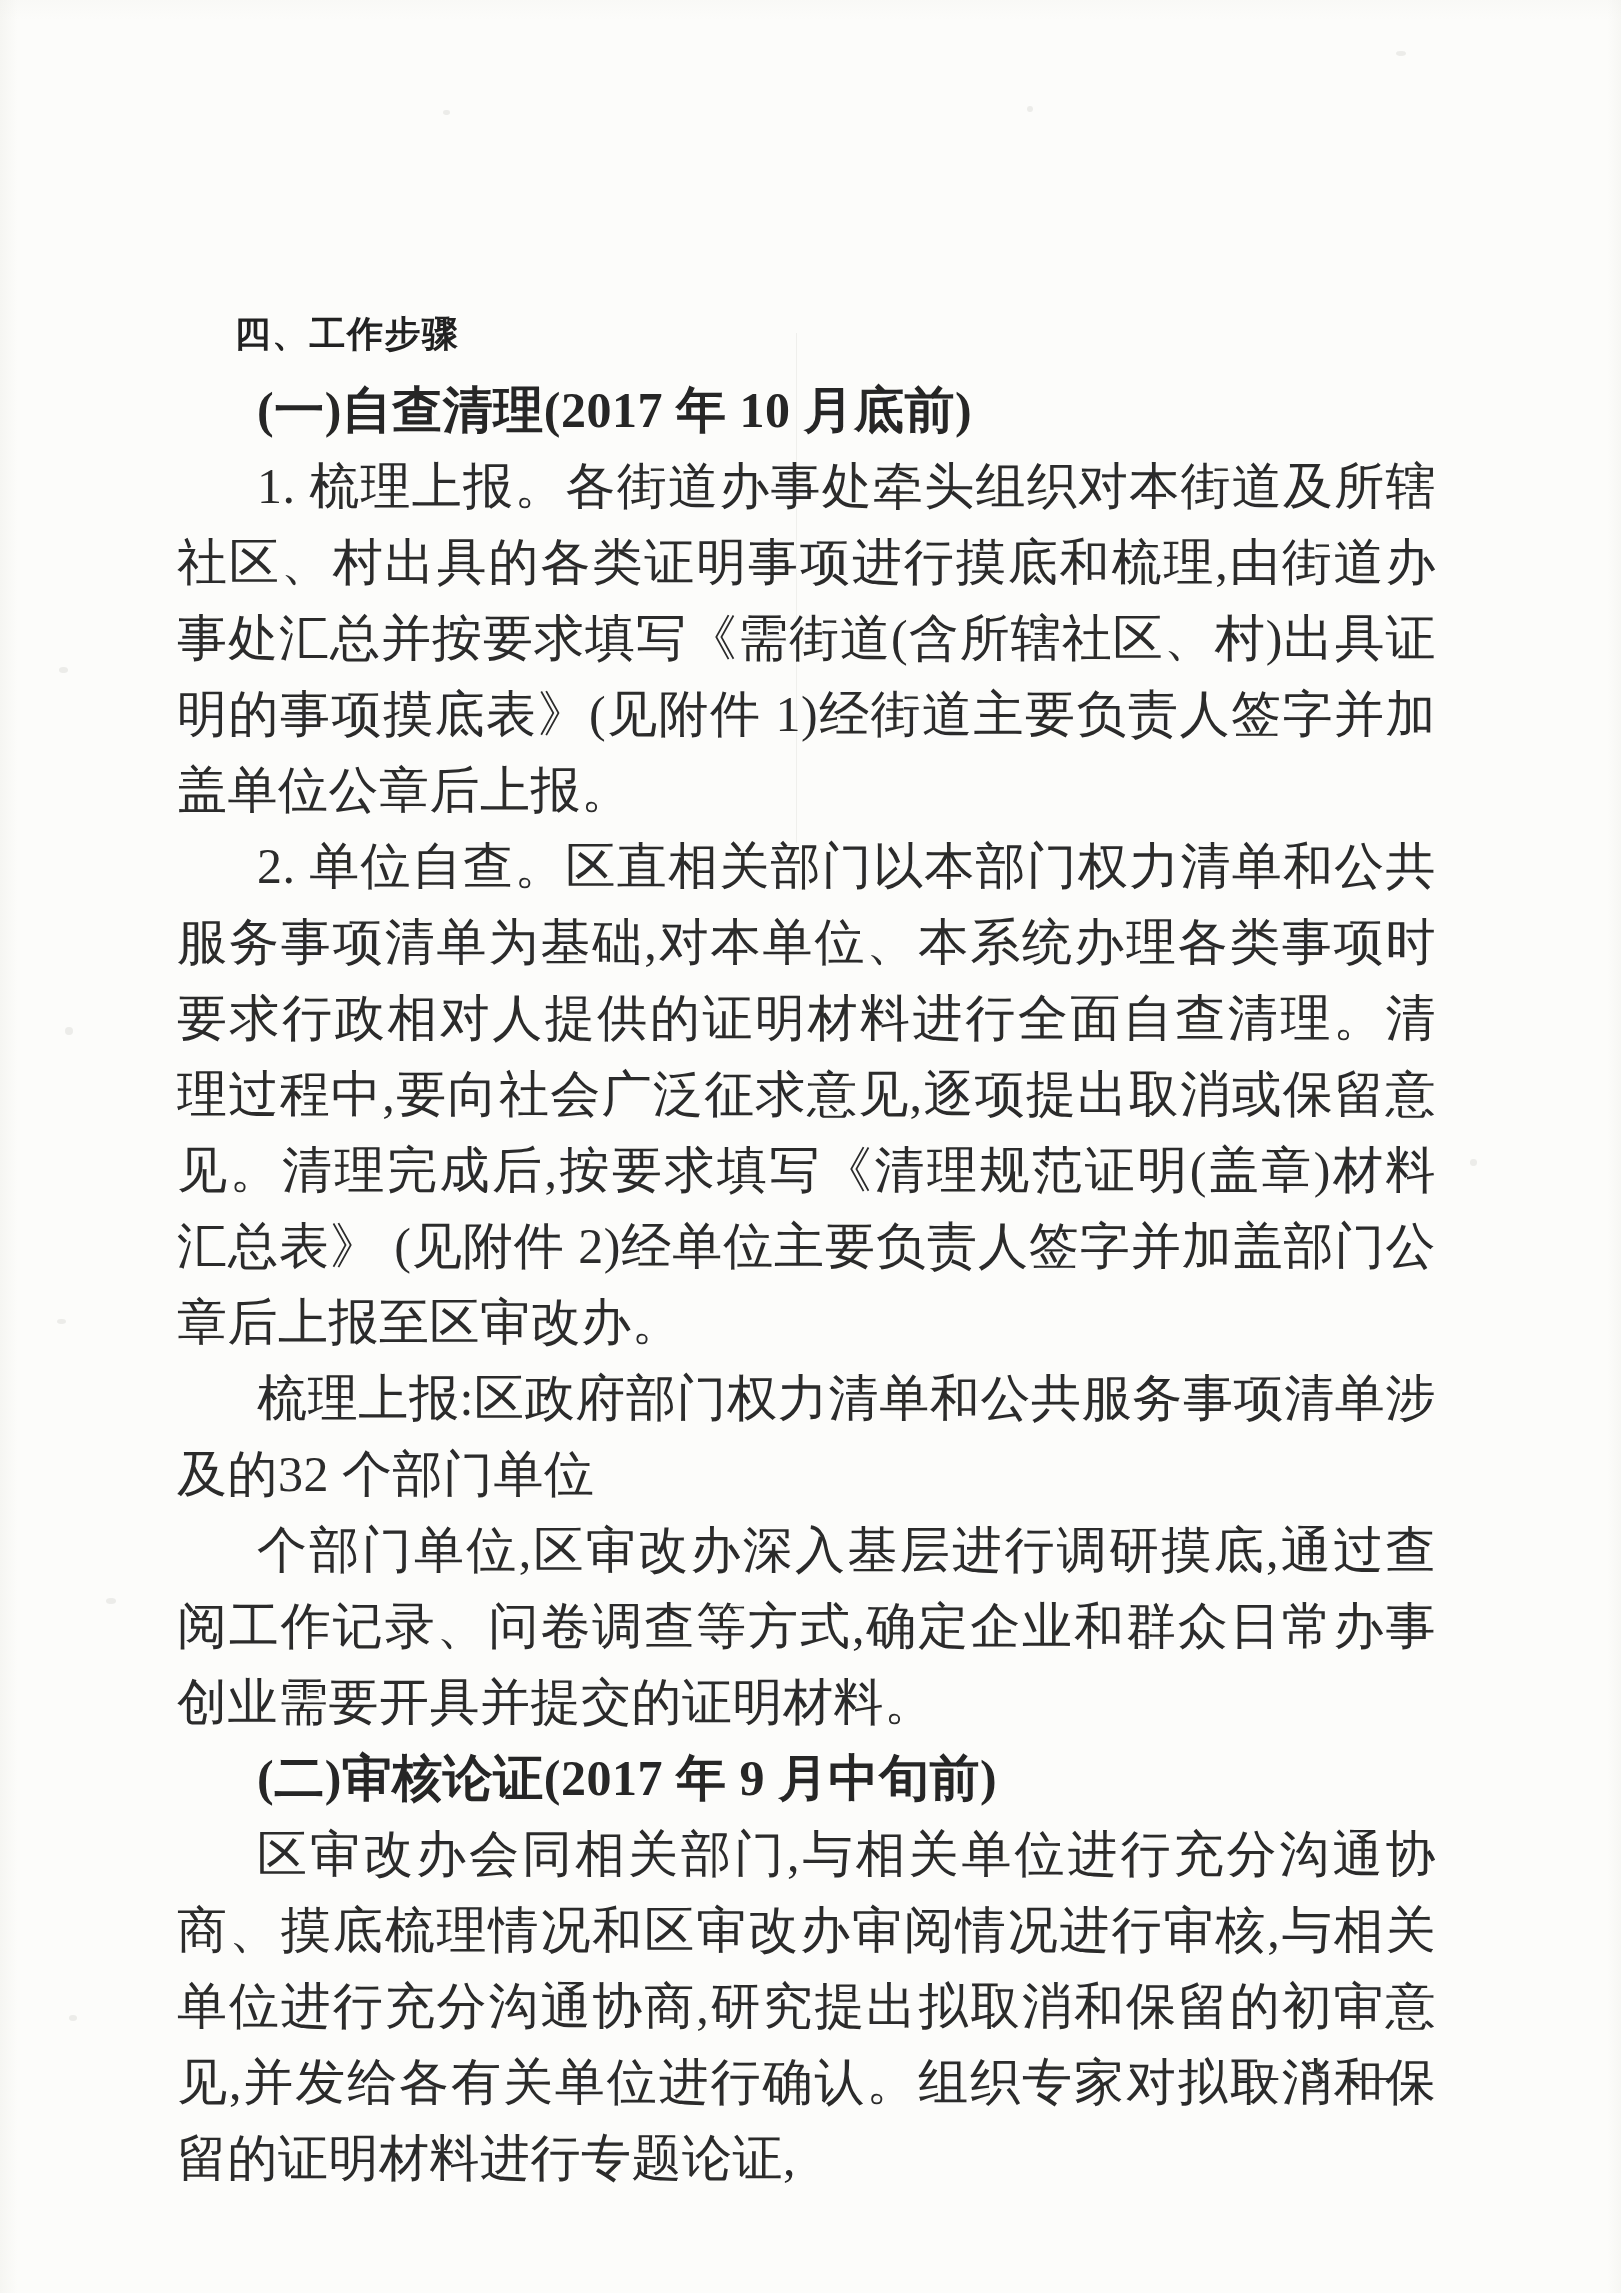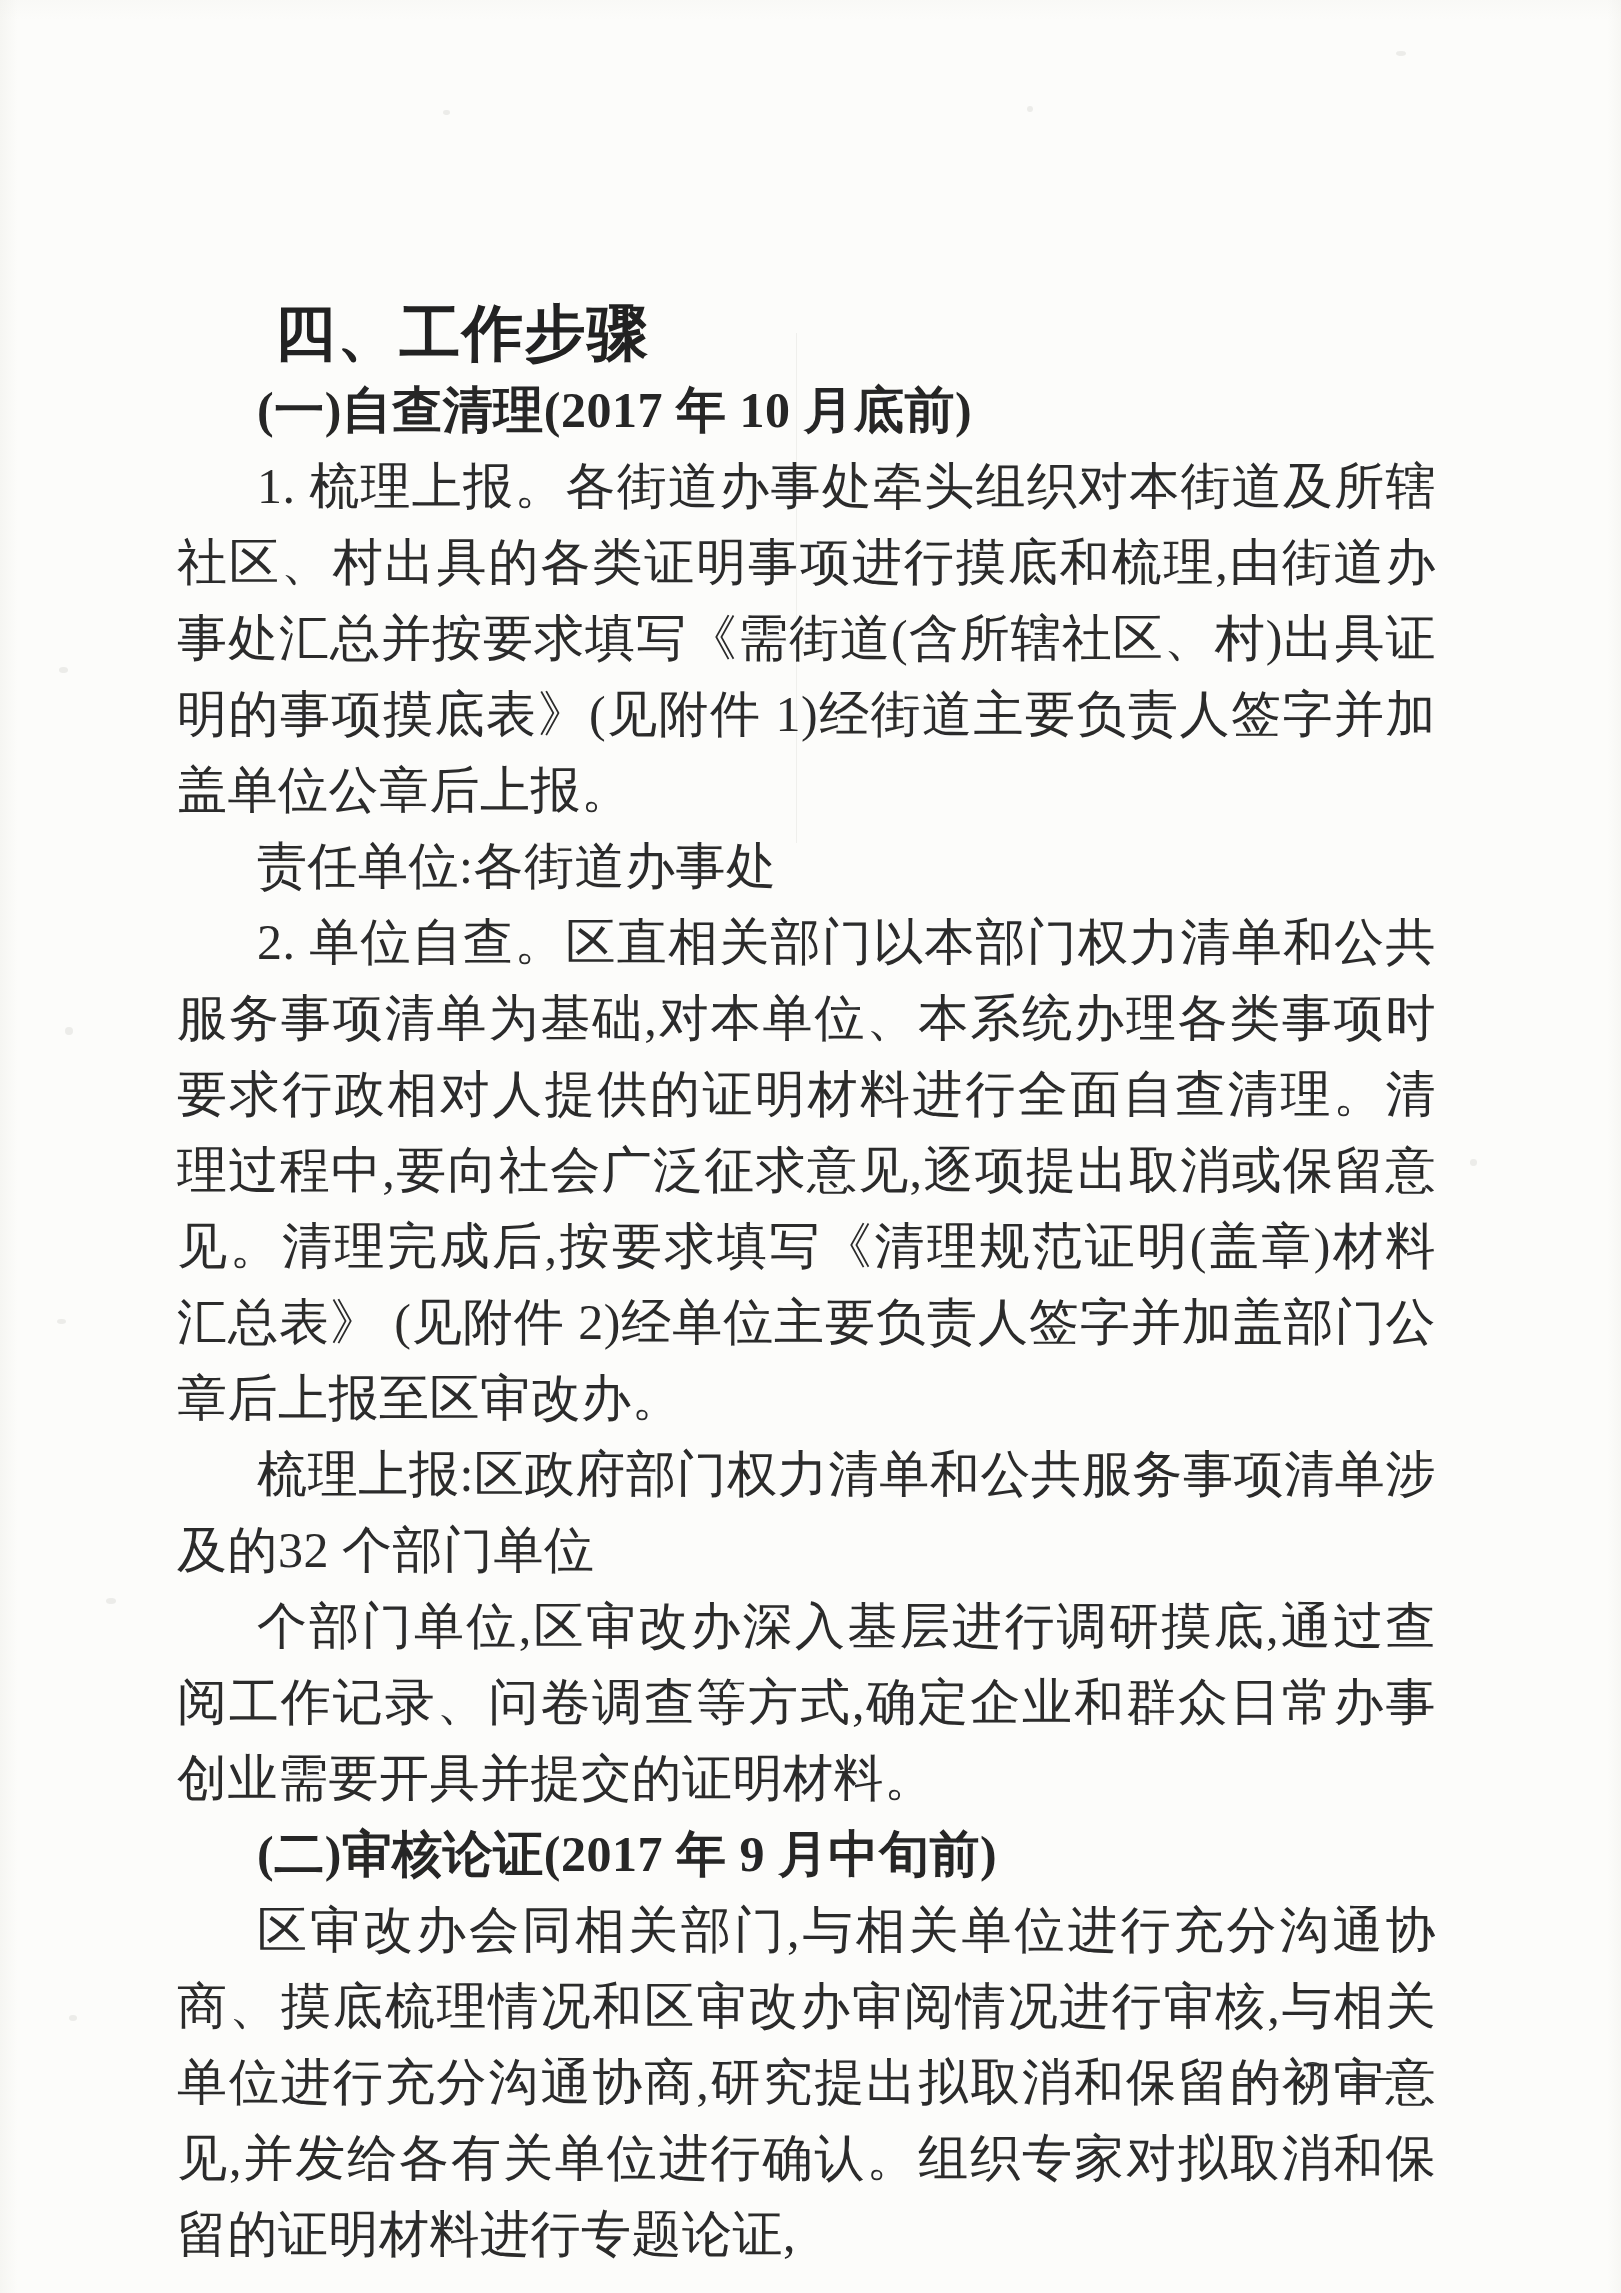--- a/index.html
+++ b/index.html
@@ -31,21 +31,21 @@
     margin:0;
     font-size:50px;
     line-height:76px;
     text-align:justify;
     text-justify:inter-ideograph;
     text-indent:1.6em;
     letter-spacing:0.5px;
     word-break:break-all;
   }
   .doc h1{
-    font-size:61px;
+    font-size:36px;
     font-weight:700;
     letter-spacing:1.5px;
     color:#222;
   }
   .doc p.sub{
     font-weight:600;
     color:#262626;
   }
   .pagenum{
     position:absolute;
@@ -83,21 +83,20 @@
 <div class="speck" style="left:1470px;top:1159px;width:6.9px;height:6.9px;"></div>
 <div class="streak" style="left:796px;top:333px;width:1px;height:510px;"></div>
 
 <main class="doc">
   <h1>四、工作步骤</h1>
 
   <p class="sub">(一)自查清理(2017 年 10 月底前)</p>
 
   <p>1. 梳理上报。各街道办事处牵头组织对本街道及所辖社区、村出具的各类证明事项进行摸底和梳理,由街道办事处汇总并按要求填写《需街道(含所辖社区、村)出具证明的事项摸底表》(见附件 1)经街道主要负责人签字并加盖单位公章后上报。</p>
 
-  <p>责任单位:各街道办事处</p>
 
   <p>2. 单位自查。区直相关部门以本部门权力清单和公共服务事项清单为基础,对本单位、本系统办理各类事项时要求行政相对人提供的证明材料进行全面自查清理。清理过程中,要向社会广泛征求意见,逐项提出取消或保留意见。清理完成后,按要求填写《清理规范证明(盖章)材料汇总表》 (见附件 2)经单位主要负责人签字并加盖部门公章后上报至区审改办。</p>
 
   <p>梳理上报:区政府部门权力清单和公共服务事项清单涉及的32 个部门单位</p>
 
   <p>个部门单位,区审改办深入基层进行调研摸底,通过查阅工作记录、问卷调查等方式,确定企业和群众日常办事创业需要开具并提交的证明材料。</p>
 
   <p class="sub">(二)审核论证(2017 年 9 月中旬前)</p>
 
   <p>区审改办会同相关部门,与相关单位进行充分沟通协商、摸底梳理情况和区审改办审阅情况进行审核,与相关单位进行充分沟通协商,研究提出拟取消和保留的初审意见,并发给各有关单位进行确认。组织专家对拟取消和保留的证明材料进行专题论证,</p>

